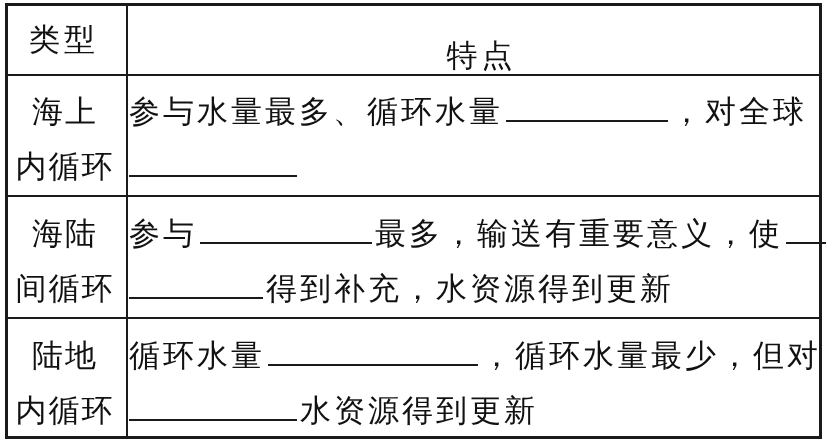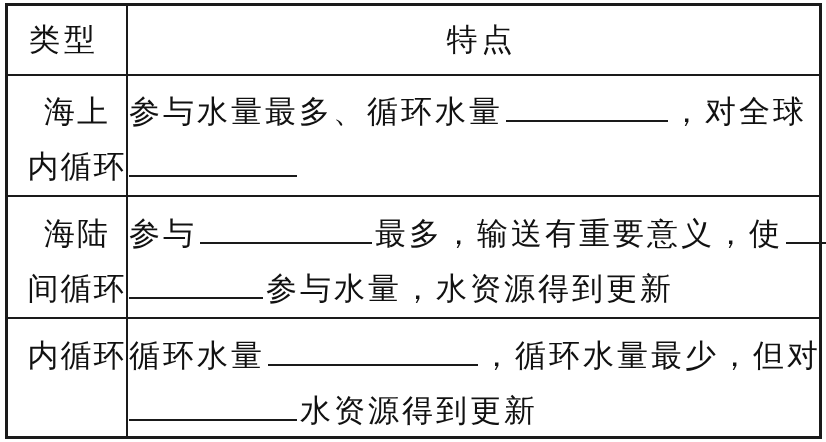--- a/index.html
+++ b/index.html
@@ -3,24 +3,24 @@
   <meta charset="utf-8">
   <style>
     html, body { margin: 0; padding: 0; background: #ffffff; }
     body { width: 826px; height: 442px; position: relative; overflow: hidden;
            font-family: "DejaVu Serif", "Liberation Serif", serif; color: #111; }
     .tbl { position: absolute; left: 5px; top: 3px; width: 811px; height: 430px;
            border: 3px solid #1a1a1a; box-sizing: content-box; }
     .vline { position: absolute; left: 118px; top: 0; width: 2px; height: 100%; background: #1a1a1a; }
     .hline { position: absolute; left: 0; width: 100%; height: 2px; background: #1a1a1a; }
     .cell { position: absolute; box-sizing: border-box; }
-    .type { left: 16px; width: 106px; text-align: center; font-size: 31px; line-height: 50px; letter-spacing: 2px; }
+    .type { left: 4px; width: 106px; text-align: center; font-size: 31px; line-height: 50px; letter-spacing: 2px; }
     .feat { left: 120px; width: 691px; padding-left: 1px; font-size: 31px; line-height: 50px; letter-spacing: 3px; }
     .hdr-type { top: 0; height: 68px; display: flex; align-items: center; justify-content: center; font-size: 31px; letter-spacing: 4px; }
-    .hdr-feat { top: 0; height: 68px; display: flex; align-items: center; justify-content: center; font-size: 31px; letter-spacing: 4px; padding-left: 16px; }
+    .hdr-feat { top: 16px; height: 68px; display: flex; align-items: center; justify-content: center; font-size: 31px; letter-spacing: 4px; padding-left: 16px; }
     .blank { display: inline-block; border-bottom: 2px solid #1a1a1a; height: 34px; vertical-align: baseline; margin: 0 3px; }
     .line { display: block; white-space: nowrap; height: 55px; }
   </style>
 </head>
 <body>
 
 <div class="tbl">
   <div class="vline"></div>
   <div class="hline" style="top:68px"></div>
   <div class="hline" style="top:189px"></div>
@@ -37,23 +37,24 @@
     <span class="line"><span>参与水量最多、循环水量</span><span class="blank" style="width:162px"></span><span>，对全球</span></span>
     <span class="line"><span class="blank" style="width:168px;margin-left:0"></span></span>
   </div>
 
   <div class="cell type" style="top:202px">
     <span class="line">海陆</span>
     <span class="line">间循环</span>
   </div>
   <div class="cell feat" style="top:202px">
     <span class="line"><span>参与</span><span class="blank" style="width:172px"></span><span>最多，输送有重要意义，使</span><span class="blank" style="width:60px"></span></span>
-    <span class="line"><span class="blank" style="width:134px;margin-left:0"></span><span>参与水量，水资源得到更新</span></span>
+    <span class="line"><span class="blank" style="width:134px;margin-left:0"></span><span>得到补充，水资源得到更新</span></span>
   </div>
 
   <div class="cell type" style="top:324px">
+    <span class="line">陆地</span>
     <span class="line">内循环</span>
   </div>
   <div class="cell feat" style="top:324px">
     <span class="line"><span>循环水量</span><span class="blank" style="width:210px"></span><span>，循环水量最少，但对</span></span>
     <span class="line"><span class="blank" style="width:168px;margin-left:0"></span><span>水资源得到更新</span></span>
   </div>
 </div>
 
 </body></html>

